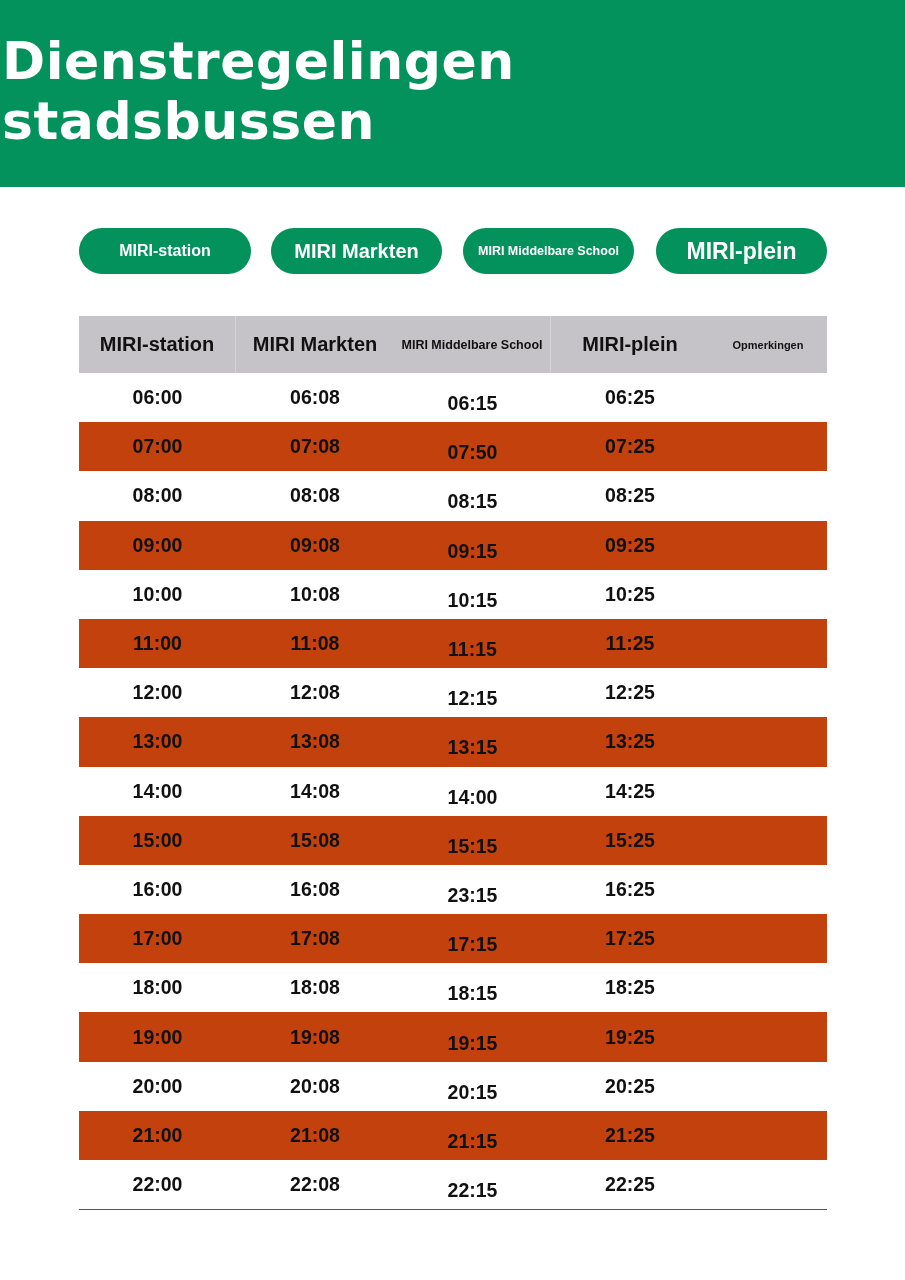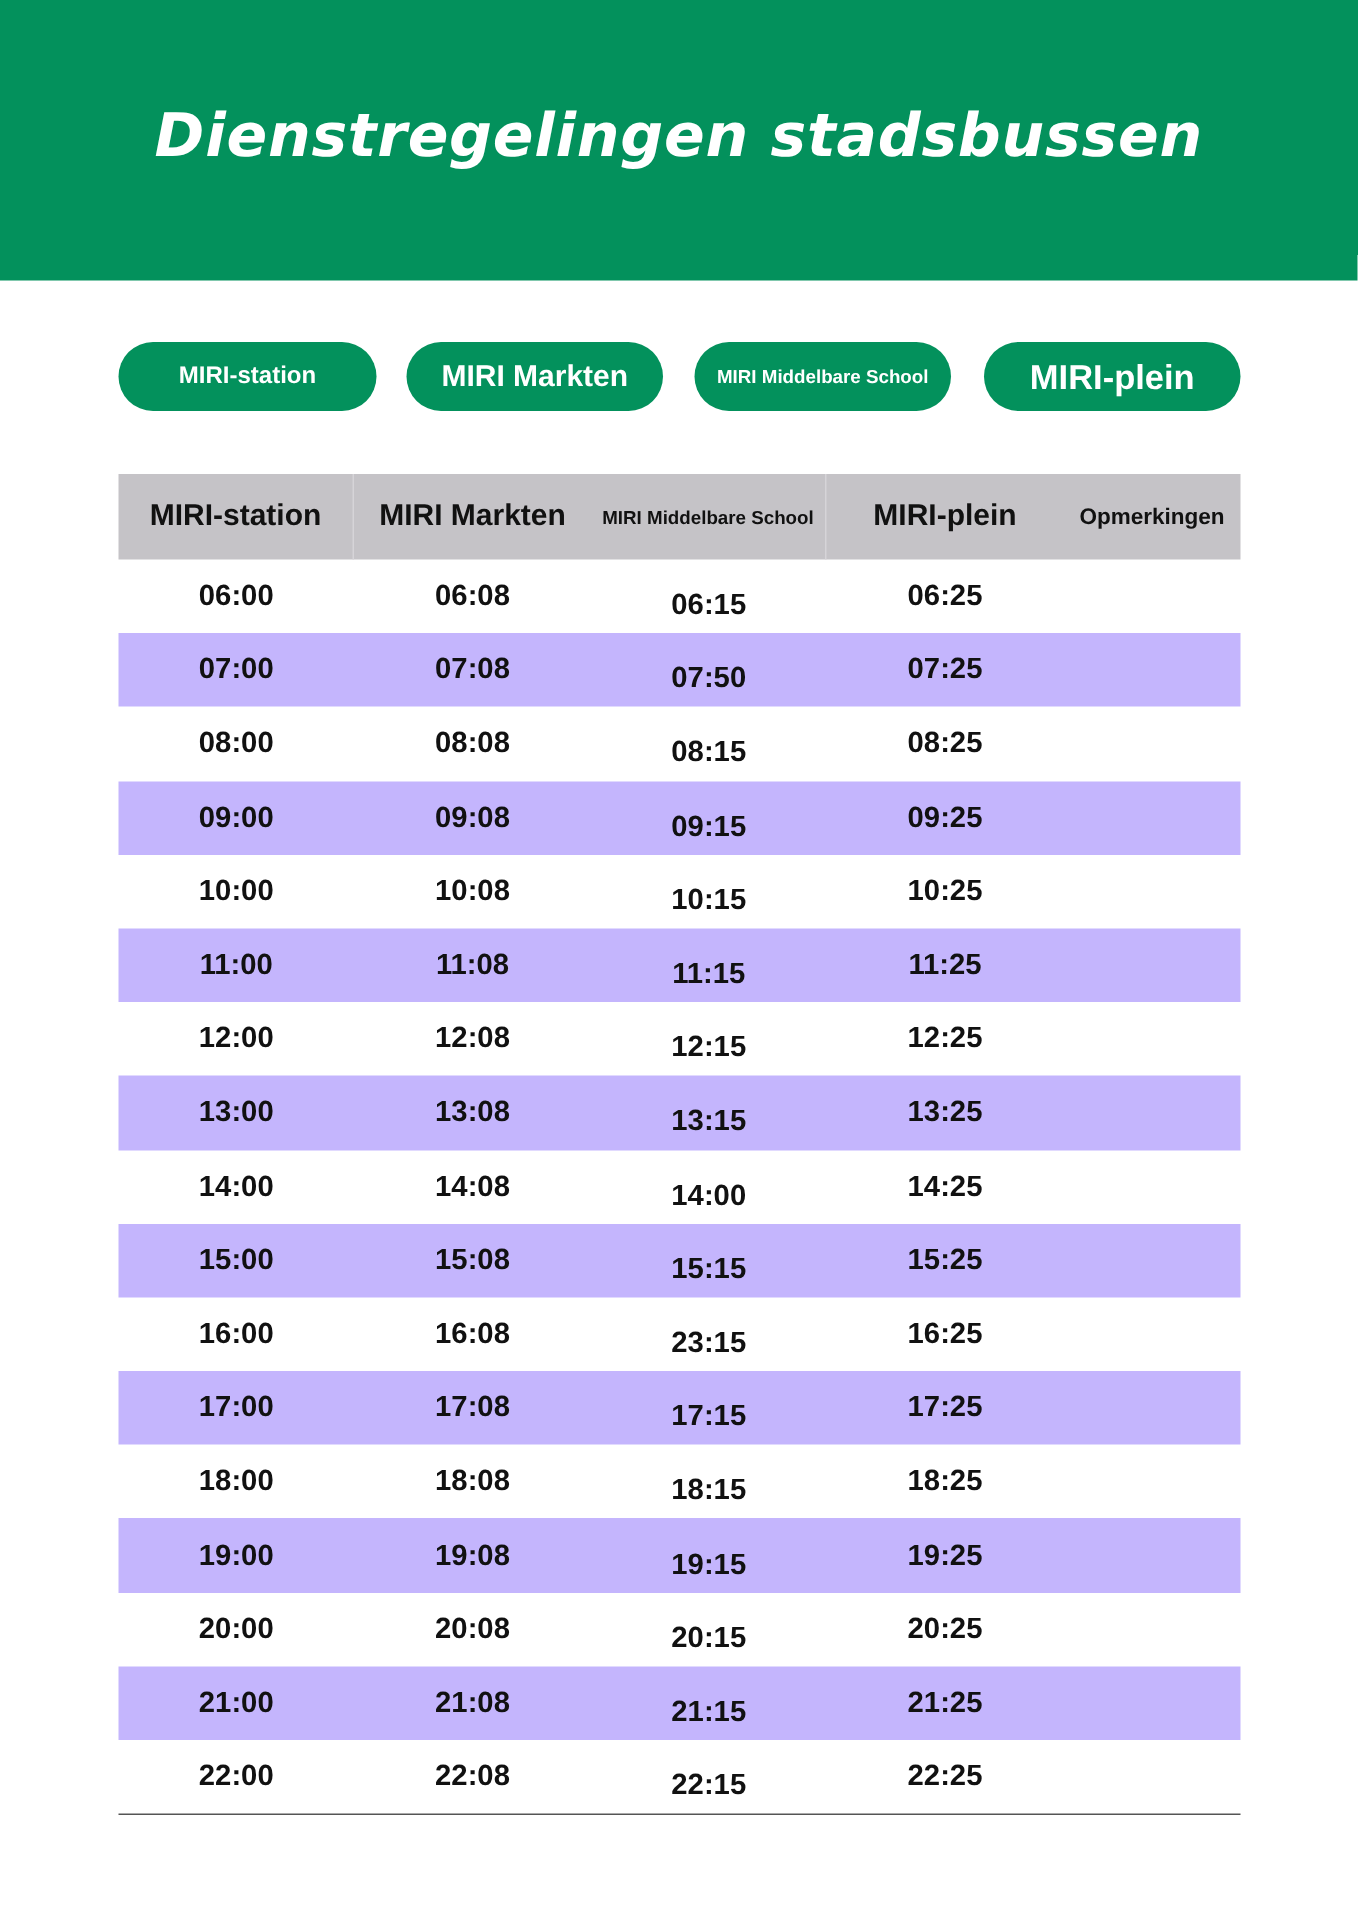--- a/index.html
+++ b/index.html
@@ -5,22 +5,22 @@
   html, body { margin: 0; padding: 0; }
   body {
     width: 905px; height: 1280px; background: #ffffff; position: relative; overflow: hidden;
     font-family: "Liberation Sans", "DejaVu Sans", sans-serif; color: #111;
   }
   .banner {
     position: absolute; left: 0; top: 0; width: 905px; height: 187px;
     background: #03915c; display: flex; align-items: center; justify-content: center;
   }
   .banner h1 {
-    margin: 12px; color: #fff; font-family: "DejaVu Sans", sans-serif; font-weight: 700;
-    font-size: 40px; letter-spacing: 0.5px; transform: translateY(-3px); font-style: italic;
+    margin: 2px; color: #fff; font-family: "DejaVu Sans", sans-serif; font-weight: 700;
+    font-size: 52px; letter-spacing: 0.5px; transform: translateY(-3px);
   }
   .pills { position: absolute; top: 228px; left: 0; width: 905px; height: 46px; }
   .pill {
     position: absolute; top: 0; height: 46px; border-radius: 23px; background: #03915c; color: #fff;
     display: flex; align-items: center; justify-content: center; font-weight: 700; white-space: nowrap;
     border: none; padding: 0; cursor: pointer; font-family: "Liberation Sans", sans-serif;
   }
   .pill-1 { left: 79px; width: 172px; font-size: 16px; }
   .pill-2 { left: 271px; width: 171px; font-size: 20px; }
   .pill-3 { left: 463px; width: 171px; font-size: 12.5px; }
@@ -29,23 +29,23 @@
   .table { position: absolute; left: 79px; top: 316px; width: 748px; }
   .thead { display: flex; height: 57px; background: #c5c3c7; }
   .th {
     display: flex; align-items: center; justify-content: center; font-weight: 700; color: #111;
     white-space: nowrap; box-sizing: border-box;
   }
   .th.c1 { width: 157px; font-size: 20px; border-right: 1px solid #d6d4d8; }
   .th.c2 { width: 158px; font-size: 20px; }
   .th.c3 { width: 157px; font-size: 12.5px; border-right: 1px solid #d6d4d8; }
   .th.c4 { width: 158px; font-size: 20px; }
-  .th.c5 { width: 118px; font-size: 15px; }
+  .th.c5 { width: 118px; font-size: 11px; }
   .row { display: flex; height: 49.2px; align-items: center; font-weight: bold; }
-  .row.alt { background: #c4b5fd; align-items: center; }
+  .row.alt { background: #c2410c; align-items: center; }
   .td { display: flex; align-items: center; justify-content: center; font-size: 19.5px; color: #111; height: 100%; }
   .td.c1 { width: 157px; }
   .td.c2 { width: 158px; }
   .td.c3 { width: 157px; margin-top: 12px; }
   .td.c4 { width: 158px; }
   .td.c5 { width: 118px; }
   .rule { position: absolute; left: 79px; top: 1209px; width: 748px; height: 1px; background: #555; }
 </style>
 </head>
 <body>

